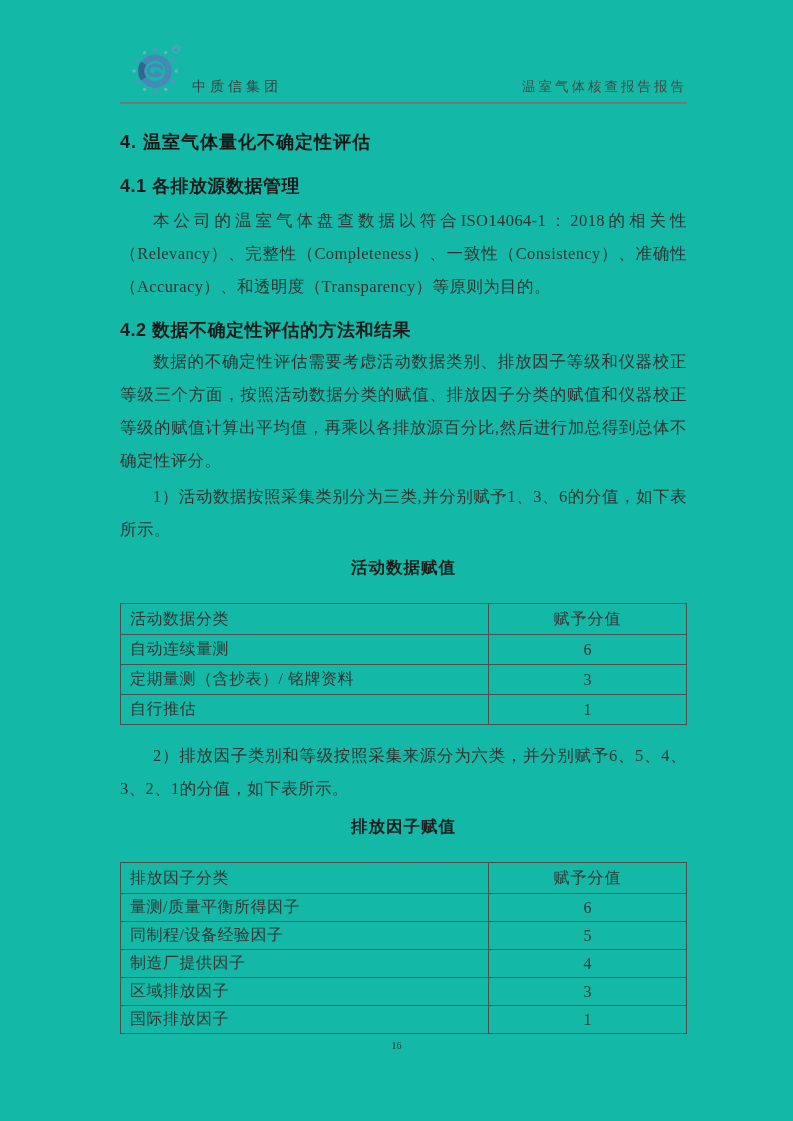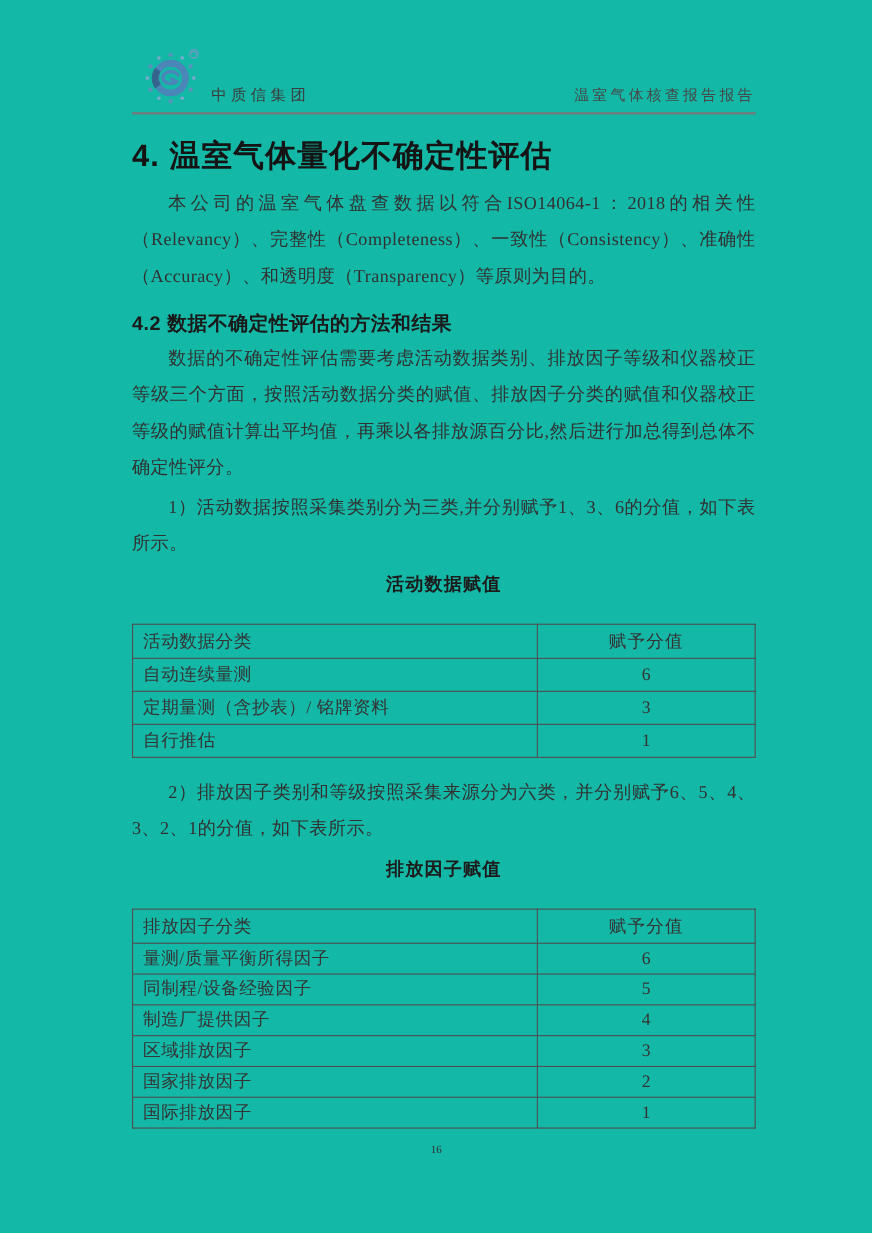--- a/index.html
+++ b/index.html
@@ -24,21 +24,21 @@
   }
   .hdr .report-title{
     position:absolute;right:0;bottom:6px;
     font-size:13.5px;letter-spacing:3px;color:#474747;text-align:center;
   }
 
   
   .h1{
     margin:24px 0 12px;
     font-family:"Liberation Sans","DejaVu Sans",sans-serif;
-    font-weight:bold;font-size:28px;line-height:28px;
+    font-weight:bold;font-size:18px;line-height:28px;
     letter-spacing:1px;color:#141414;
   }
   .h2{
     margin:18px 0 0;
     font-family:"Liberation Sans","DejaVu Sans",sans-serif;
     font-weight:bold;font-size:18px;line-height:24px;
     letter-spacing:.5px;color:#1a1a1a;
   }
   .h2.second{margin-top:15px;}
 
@@ -115,20 +115,21 @@
           <circle cx="46" cy="7" r="4" fill="none" stroke="#6b9cc4" stroke-width="1.2"></circle>
           <path d="M 44 7.5 a 2.2 2 0 1 1 3.5 1" fill="none" stroke="#6b9cc4" stroke-width="1.1"></path>
         </svg>
       </span>
       <span class="company">中质信集团</span>
       <span class="report-title">温室气体核查报告报告</span>
     </div>
 
     <div class="h1">4. 温室气体量化不确定性评估</div>
 
+    <div class="h2">4.1 各排放源数据管理</div>
     <p class="para">本公司的温室气体盘查数据以符合ISO14064-1：2018的相关性（Relevancy）、完整性（Completeness）、一致性（Consistency）、准确性（Accuracy）、和透明度（Transparency）等原则为目的。</p>
 
     <div class="h2 second">4.2 数据不确定性评估的方法和结果</div>
     <p class="para tight">数据的不确定性评估需要考虑活动数据类别、排放因子等级和仪器校正等级三个方面，按照活动数据分类的赋值、排放因子分类的赋值和仪器校正等级的赋值计算出平均值，再乘以各排放源百分比,然后进行加总得到总体不确定性评分。</p>
     <p class="para item">1）活动数据按照采集类别分为三类,并分别赋予1、3、6的分值，如下表所示。</p>
 
     <div class="tbl-title">活动数据赋值</div>
     <table class="score t1">
       <tbody>
           <tr>
@@ -169,24 +170,20 @@
       </tr>
       <tr>
         <td class="c-label">制造厂提供因子</td>
         <td class="c-score">4</td>
       </tr>
       <tr>
         <td class="c-label">区域排放因子</td>
         <td class="c-score">3</td>
       </tr>
       <tr>
-        <td class="c-label">国家排放因子</td>
-        <td class="c-score">2</td>
-      </tr>
-      <tr>
         <td class="c-label">国际排放因子</td>
         <td class="c-score">1</td>
       </tr>
     </tbody>
       </table>
 
   </div>
 
   <div class="pageno">16</div>
 </div>

